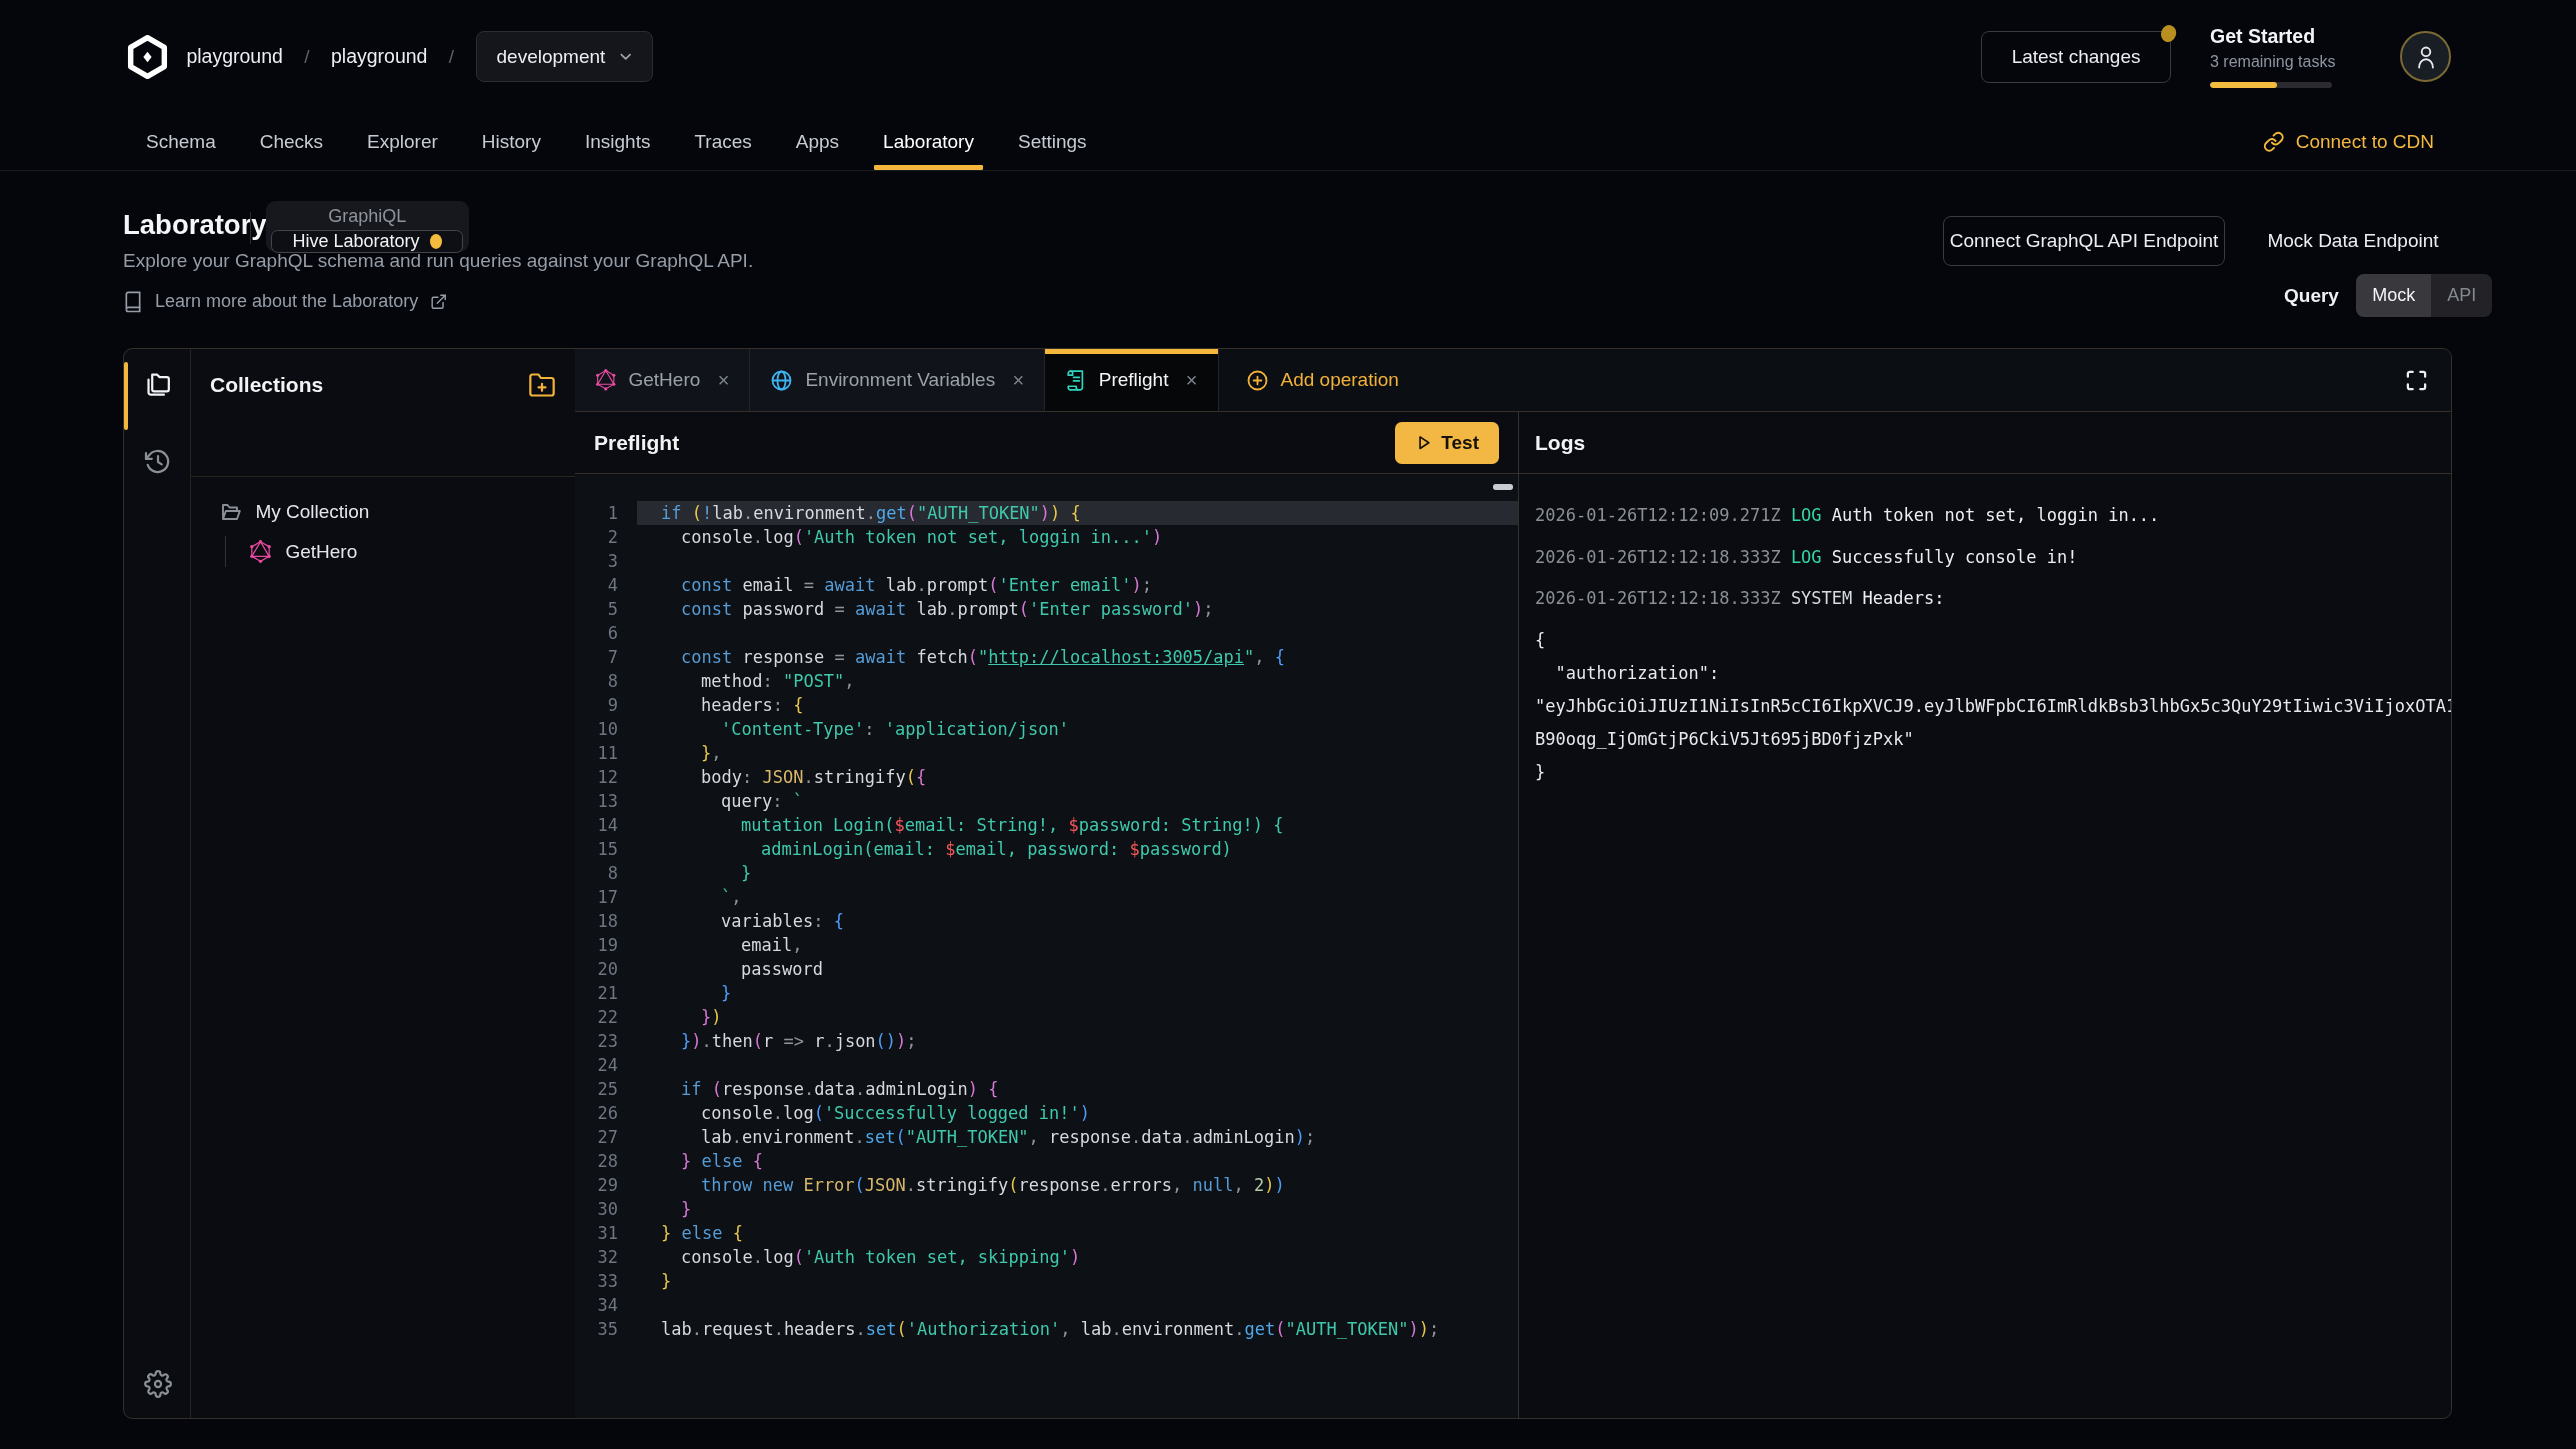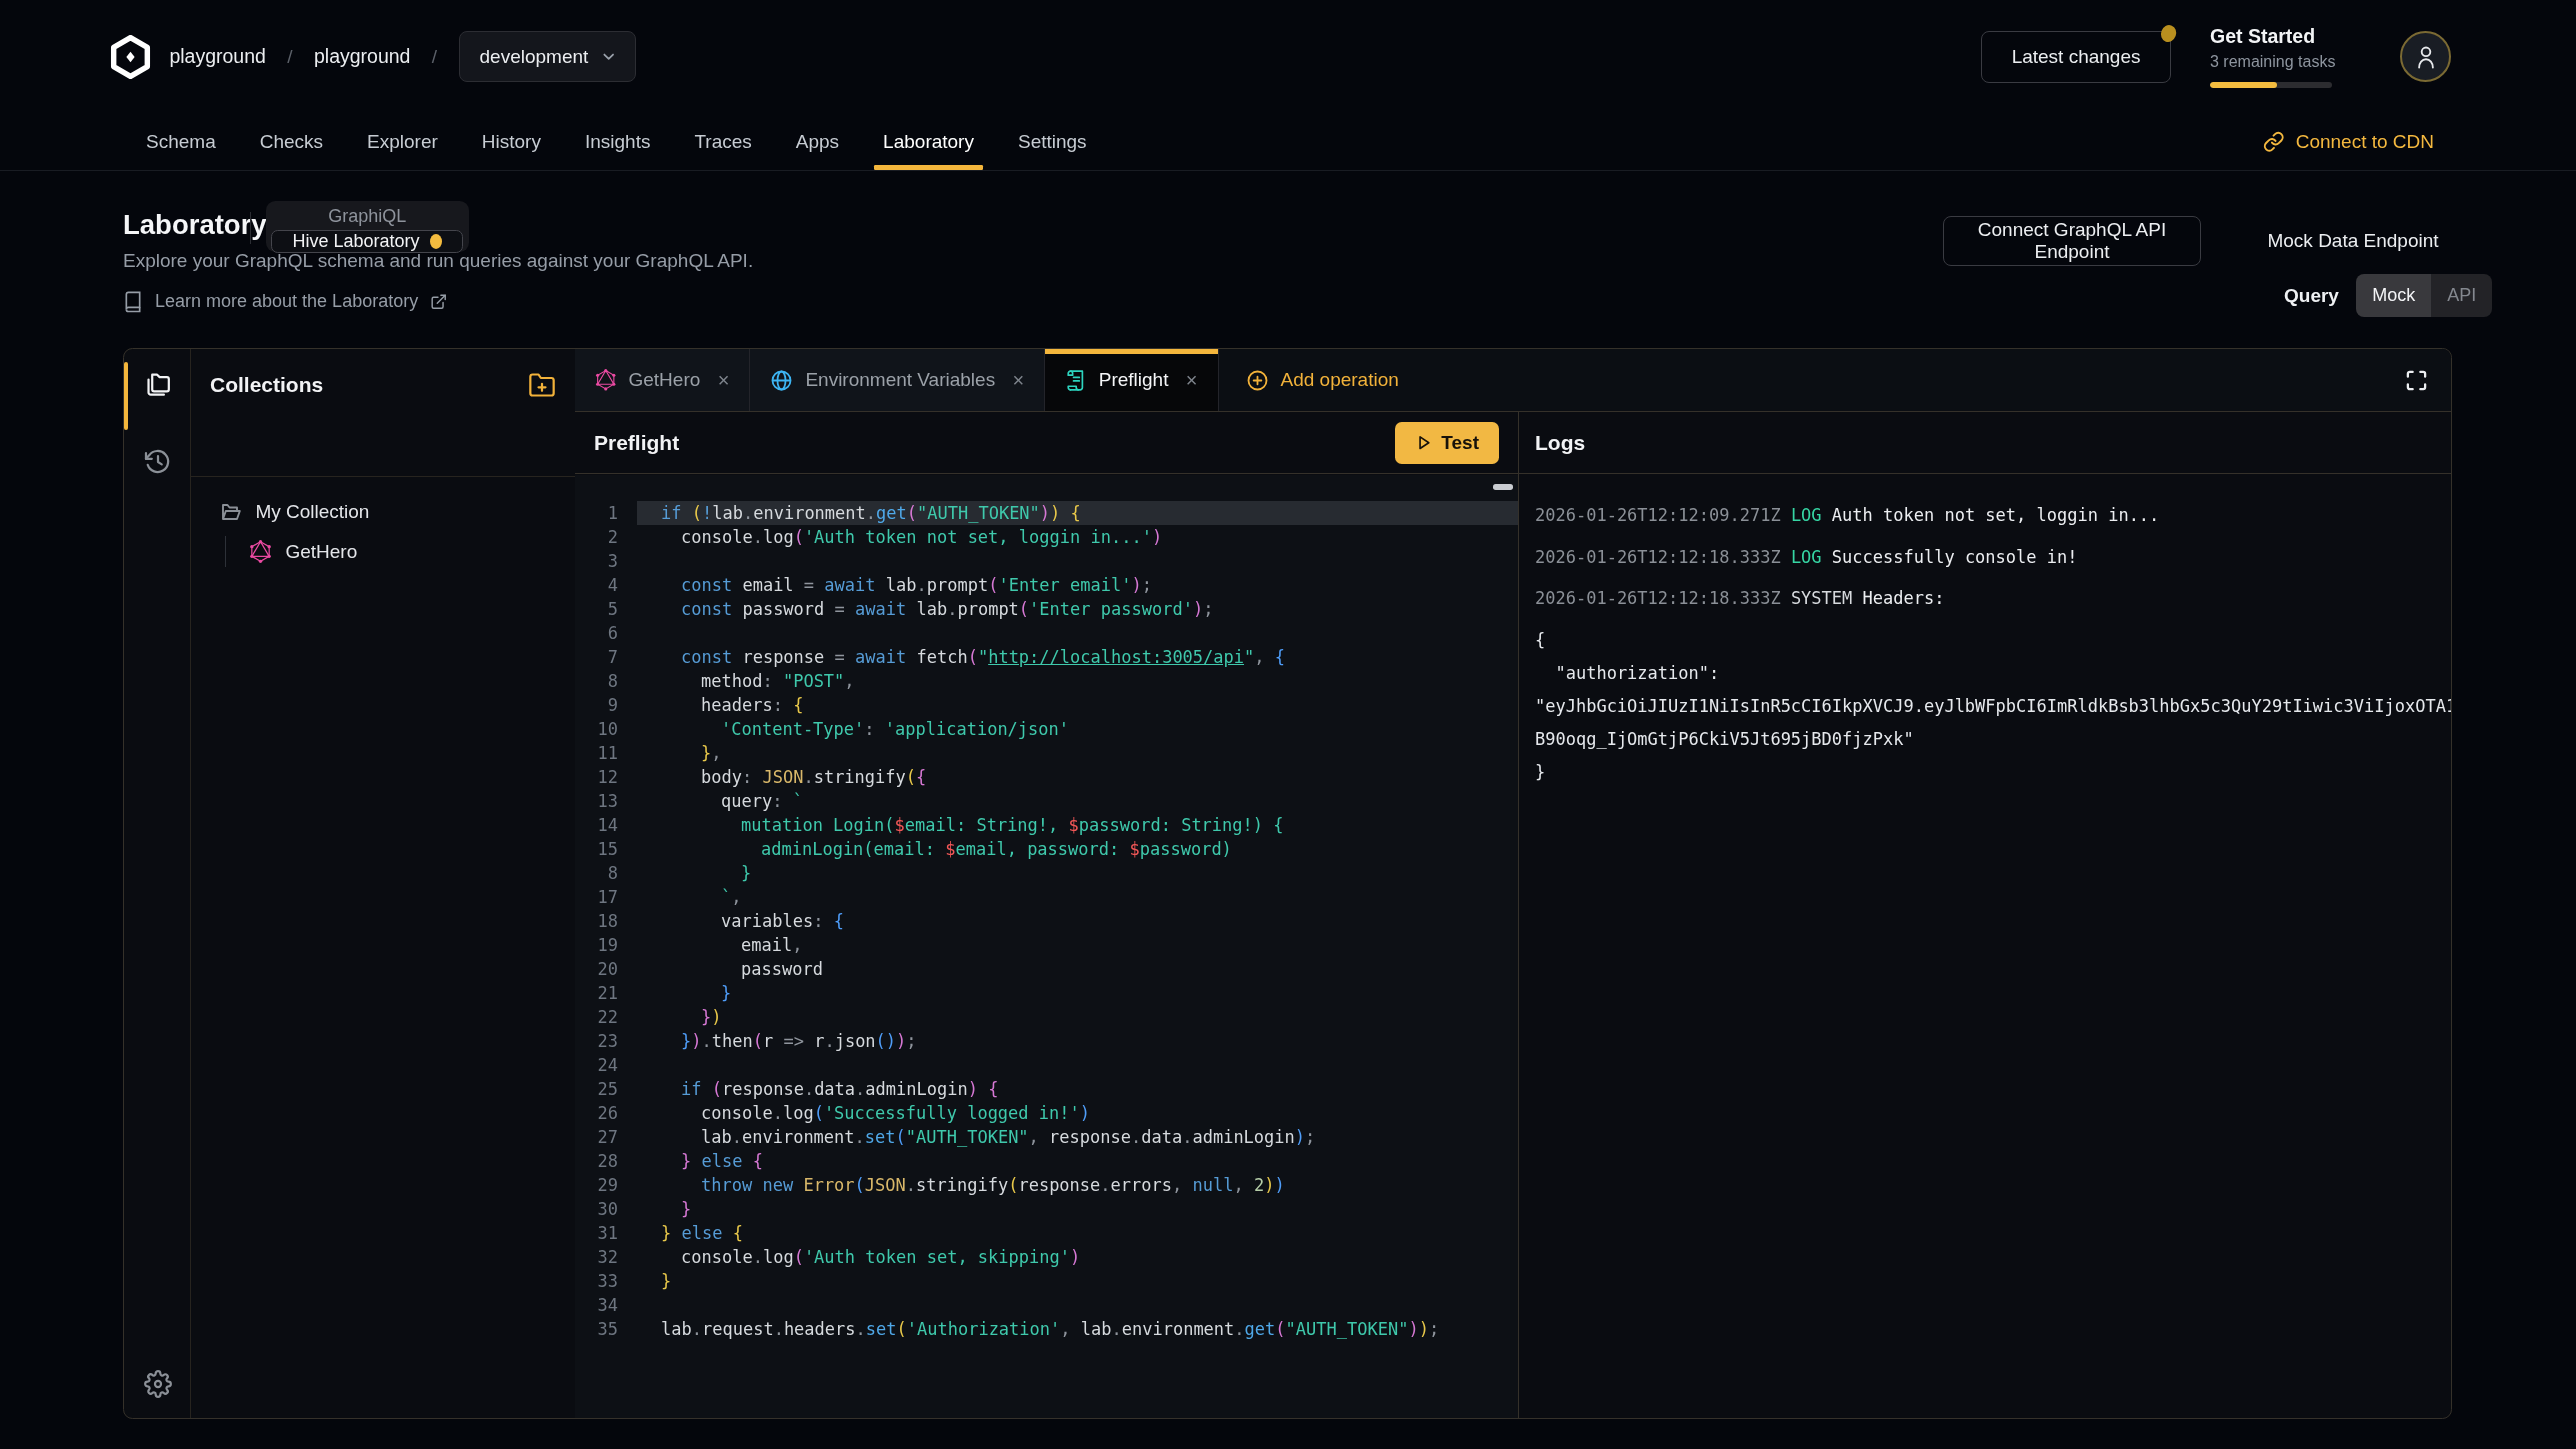--- a/index.html
+++ b/index.html
@@ -1,21 +1,21 @@
 <!DOCTYPE html>
 <html style="font-size:10.7px"><head>
 <meta charset="utf-8">
 <style>
   * { margin:0; padding:0; box-sizing:border-box; }
   html,body { width:2576px; height:1449px; background:#04060c; font-family:"Liberation Sans", sans-serif; color:#e7e9ec; overflow:hidden; }
   svg { display:block; }
 
   
   .header { position:absolute; top:0; left:0; width:2576px; height:113px; }
-  .header-left { position:absolute; left:109px; top:29.5px; height:54px; display:flex; align-items:center; gap:17.4px; }
+  .header-left { position:absolute; left:126px; top:29.5px; height:54px; display:flex; align-items:center; gap:17.4px; }
   .logo { width:43px; height:44px; color:#fff; }
   .bc-text { font-size:19.5px; color:#eceef1; }
   .bc-sep { font-size:19px; color:#5b6069; margin:0 4px; }
   .target-select { display:flex; align-items:center; gap:12px; height:51px; padding:0 17.4px 0 20px; background:#14161c; border:1.3px solid #2c2d33; border-radius:8px; font-size:19px; color:#eceef1; cursor:pointer; }
   .chev { width:17.4px; height:17.4px; color:#9aa1ab; }
   .header-right { position:absolute; right:125px; top:27px; height:59px; display:flex; align-items:center; gap:39px; }
   .latest-btn { position:relative; height:52px; padding:0 29.5px; display:flex; align-items:center; border:1.3px solid #3a3b42; border-radius:8px; font-size:19px; color:#eceef1; background:transparent; cursor:pointer; }
   .latest-dot { position:absolute; top:-6.7px; right:-5.4px; width:14.8px; height:17.4px; border-radius:50%; background:#c племя; background:#b98f1f; transform:rotate(20deg); }
   .get-started { width:151px; }
   .gs-title { font-size:19.5px; font-weight:bold; color:#f3f4f6; }
@@ -34,21 +34,21 @@
 
   
   .hero-title { position:absolute; left:123px; top:209px; font-size:27.5px; font-weight:bold; color:#f5f6f8; }
   .hero-vr { position:absolute; left:250px; top:212px; width:1.3px; height:32px; background:#2b2d33; }
   .mode-toggle { position:absolute; left:266px; top:201px; height:51px; display:flex; align-items:center; background:#17181d; border-radius:9.4px; padding:5.4px; gap:2.7px;flex-direction:column; }
   .mode-opt { font-size:18px; color:#8e939c; padding:0 20px; height:40px; display:flex; align-items:center; gap:10.7px; cursor:pointer; border-radius:6.7px; }
   .mode-opt.active { background:#0d0f14; border:1.3px solid #44454c; color:#f2f3f5; }
   .amber-dot { width:12px; height:14.8px; border-radius:50%; background:#f4bc3f; }
   .hero-desc { position:absolute; left:123px; top:250px; font-size:19px; color:#969da7; }
   .learn-more { position:absolute; left:123px; top:290px; display:flex; align-items:center; gap:12px; font-size:18px; color:#969da7; cursor:pointer; }
-  .connect-endpoint-btn { position:absolute; left:1943px; top:216px; width:258px; height:50px; border:1.3px solid #3a3b42; border-radius:8px; background:transparent; color:#eceef1; font-size:19px; display:flex; align-items:center; justify-content:center; cursor:pointer; }
+  .connect-endpoint-btn { position:absolute; left:1943px; top:216px; width:282px; height:50px; border:1.3px solid #3a3b42; border-radius:8px; background:transparent; color:#eceef1; font-size:19px; display:flex; align-items:center; justify-content:center; cursor:pointer; }
   .mock-endpoint-btn { position:absolute; left:2265px; top:216px; width:176px; height:50px; background:transparent; border:none; color:#eceef1; font-size:19px; display:flex; align-items:center; justify-content:center; cursor:pointer; }
   .endpoint-switch { position:absolute; left:2284px; top:274px; height:43px; display:flex; align-items:center; }
   .es-label { font-size:19px; font-weight:bold; color:#eef0f3; margin-right:17.4px; }
   .es-pill { display:flex; height:43px; border-radius:8px; overflow:hidden; }
   .es-opt { font-size:18px; display:flex; align-items:center; padding:0 16px; cursor:pointer; }
   .es-opt.active { background:#39393d; color:#f4f5f7; }
   .es-opt.inactive { background:#232327; color:#84888f; }
 
   
   .main { position:absolute; left:123px; top:348px; width:2329px; height:1071px; background:#0a0c11; border:1.3px solid #35312a; border-radius:9.4px; overflow:hidden; }

